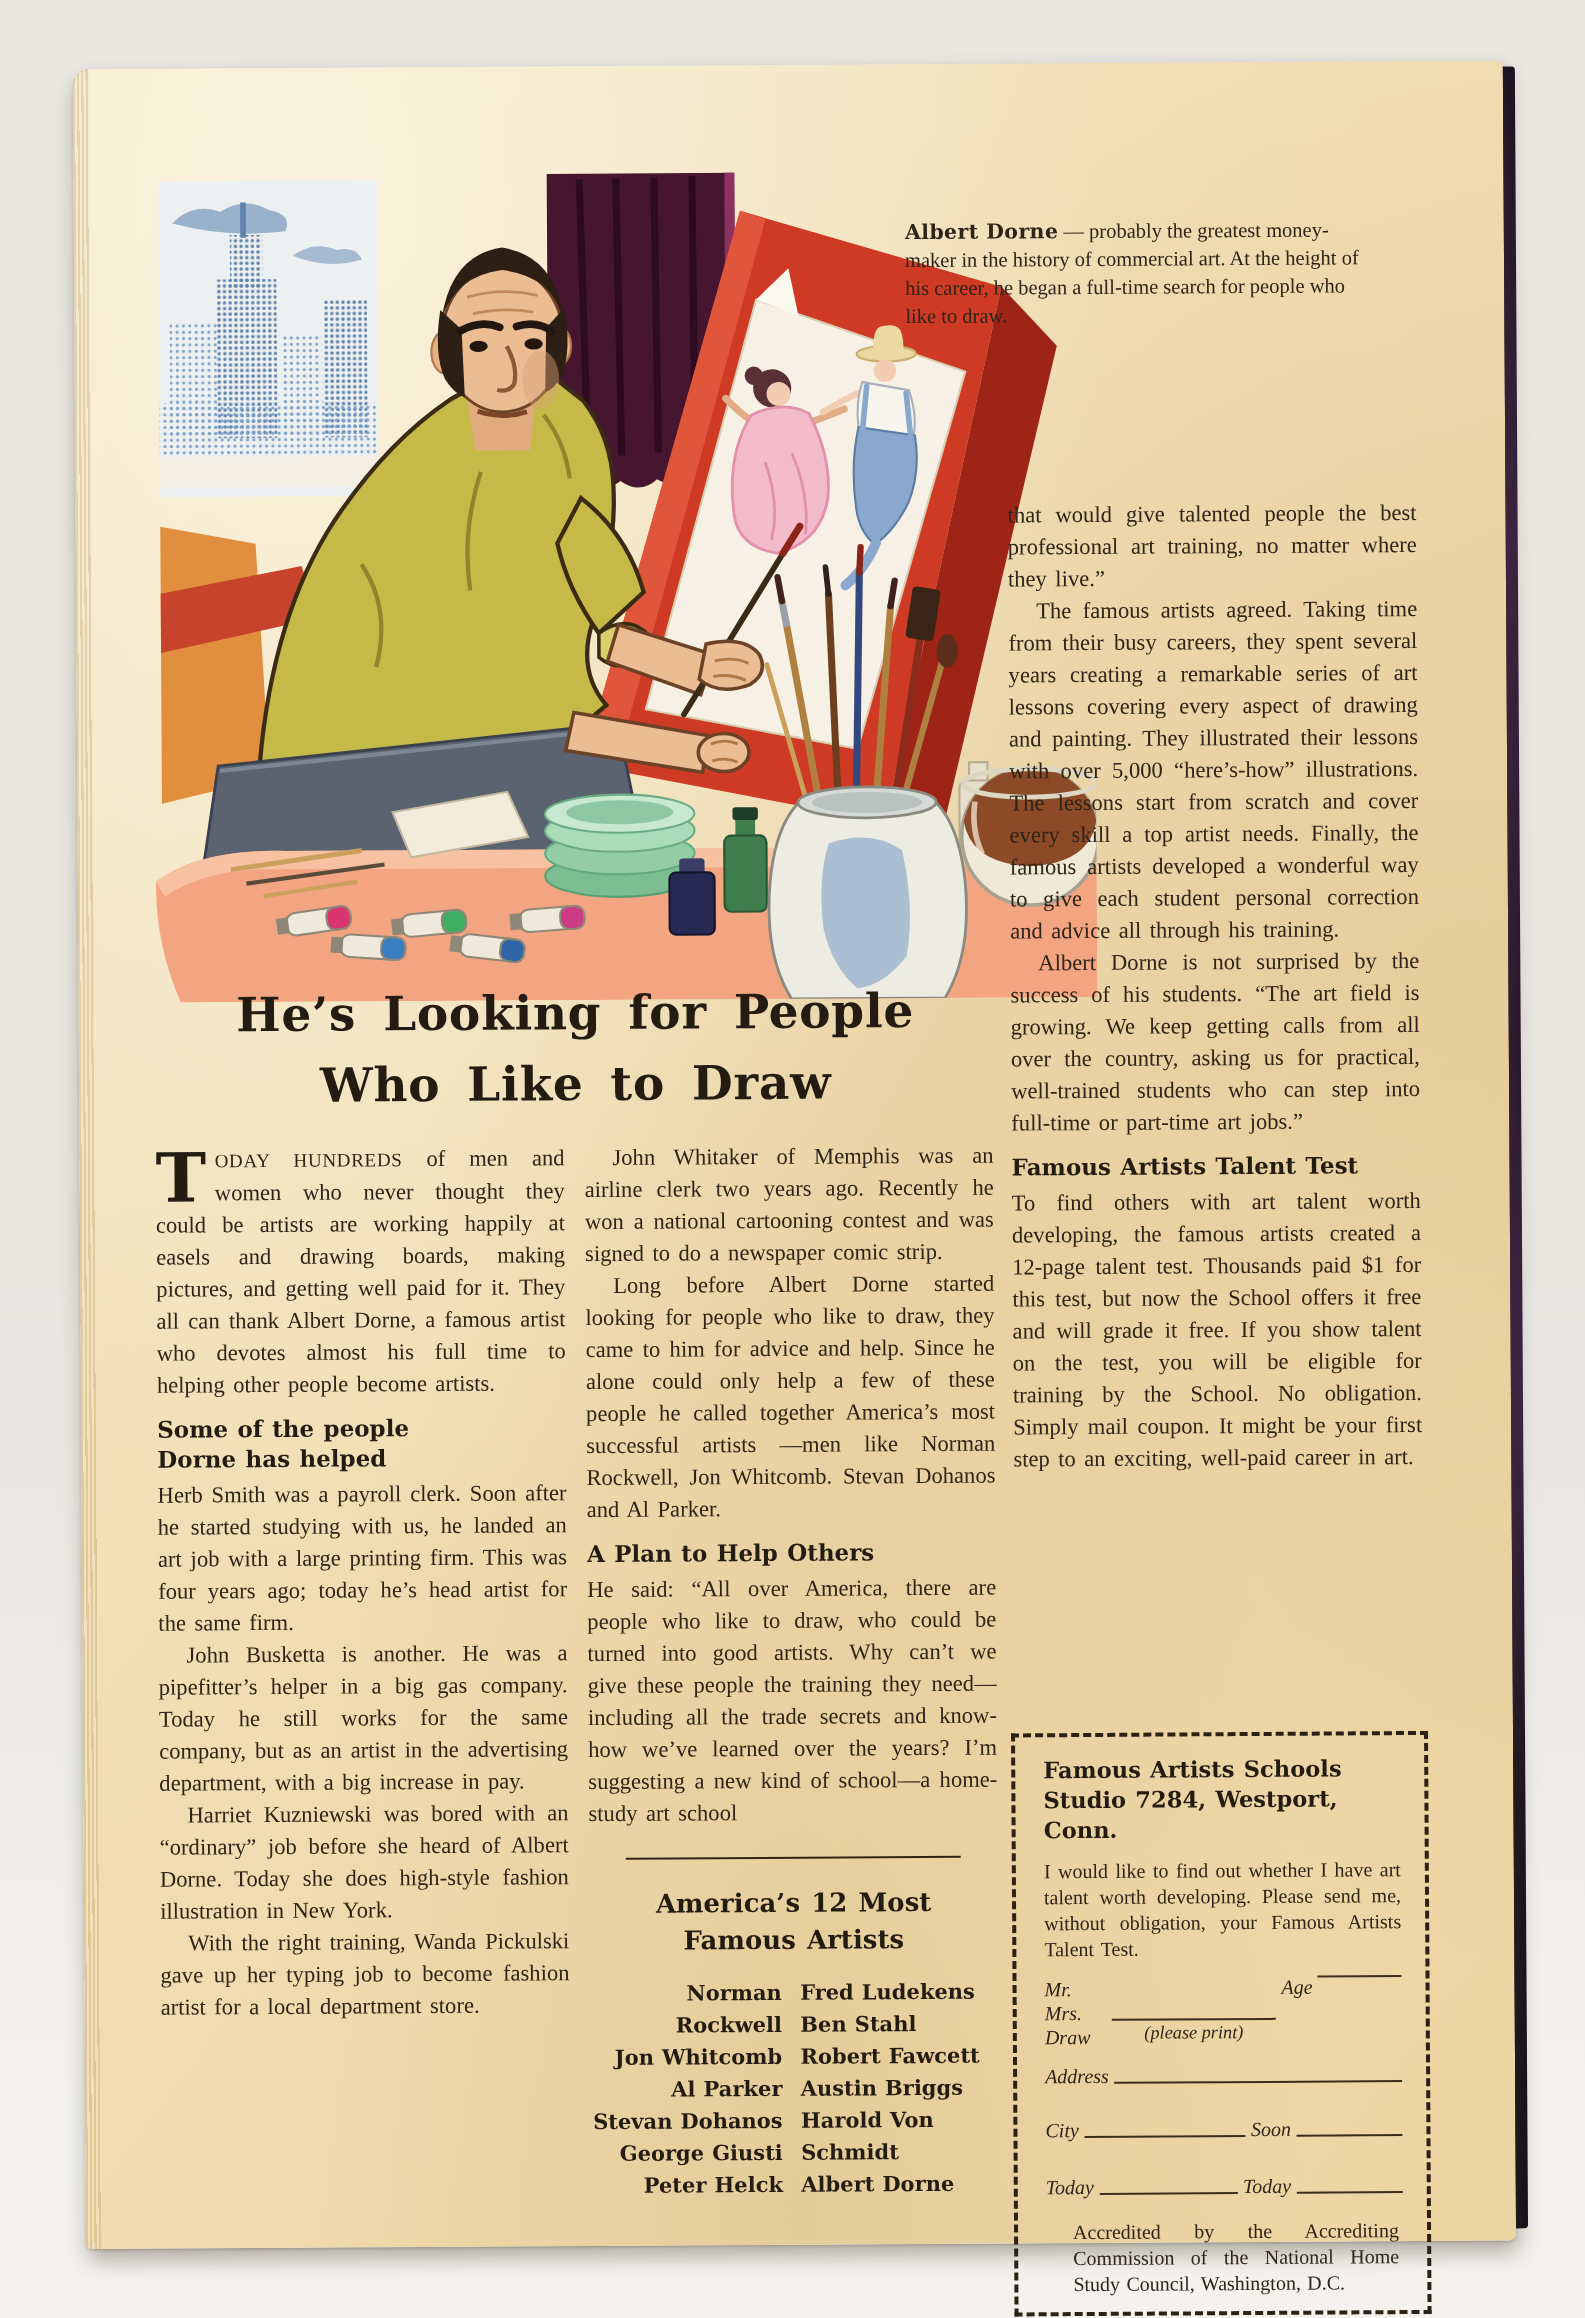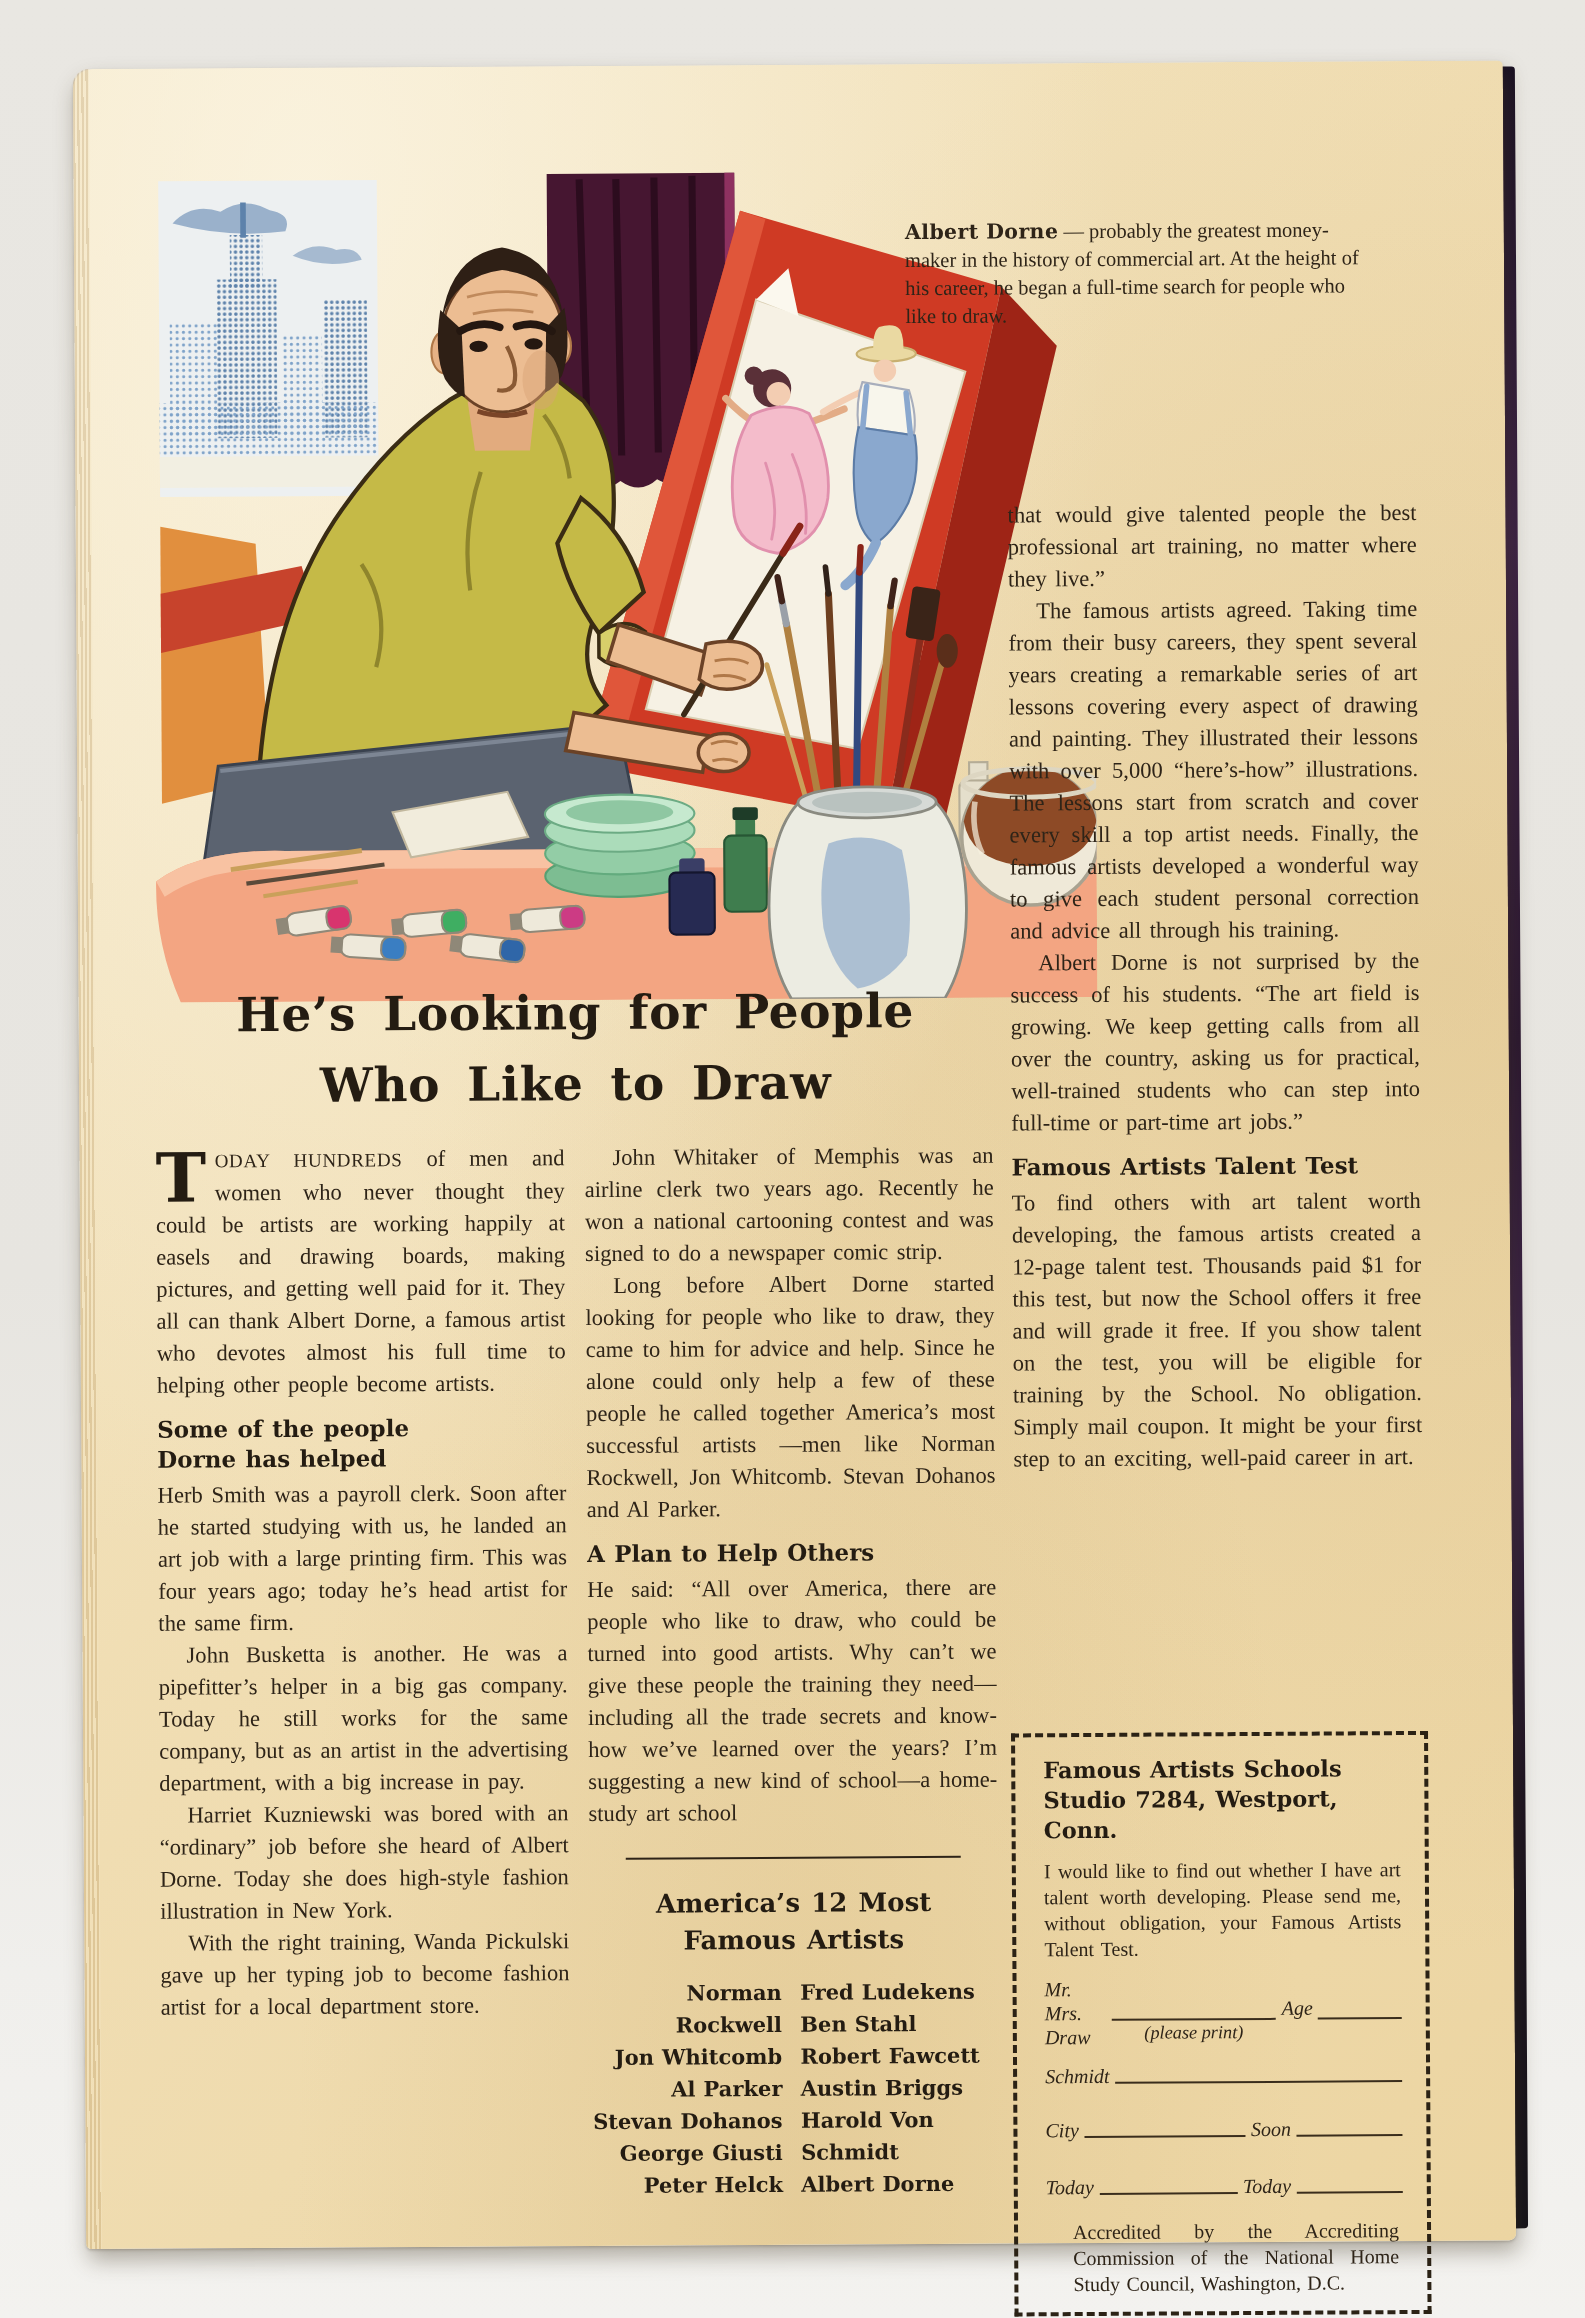--- a/index.html
+++ b/index.html
@@ -71,21 +71,21 @@
     border:4.2px dashed #2b2215;padding:18.3px 24px 15.5px 28px;box-sizing:border-box;color:#2e2418;}
   .cp-title{font-family:"DejaVu Serif","Liberation Serif",serif;font-weight:bold;
     font-size:22.6px;line-height:30px;color:#241c12;white-space:pre-line;word-spacing:1.4px;}
   .cp-body{font-size:20px;line-height:26px;margin-top:12.7px;text-align:justify;word-spacing:2.1px;}
   .cp-form{margin-top:15.5px;font-style:italic;font-size:20px;}
   .c-line{border-bottom:2.1px solid #3a2d1c;}
   .c-name-row{display:grid;grid-template-columns:61px 1fr 120px;column-gap:5.6px;}
   .c-sal div{line-height:24px;}
   .c-mid .c-line{margin-top:42px;}
   .c-print{text-align:center;font-size:18.3px;margin-top:1.4px;}
-  .c-age{display:flex;align-items:flex-end;height:44px;gap:5px;}
+  .c-age{display:flex;align-items:flex-start;height:44px;gap:5px;}
   .c-age .c-line{flex:1;}
   .c-row{display:flex;align-items:flex-end;gap:5.6px;}
   .c-row .grow{flex:1;margin-bottom:4.2px;}
   .c-row .short{width:106px;margin-bottom:4.2px;}
   .r-address{margin-top:15.5px;}
   .r-city{margin-top:31px;}
   .r-county{margin-top:34px;}
   .cp-accred{margin-top:20px;padding:0 4.2px 0 27px;font-size:20px;line-height:26px;text-align:justify;word-spacing:1.4px;}
 </style>
 </head>
@@ -349,21 +349,21 @@
             <div class="c-mid">
               <div class="c-line"></div>
               <div class="c-print">(please print)</div>
             </div>
             <div class="c-age">
               <span>Age</span>
               <span class="c-line"></span>
             </div>
           </div>
           <div class="c-row r-address">
-            <span>Schmidt</span>
+            <span>Address</span>
             <span class="c-line grow"></span>
           </div>
           <div class="c-row r-city">
             <span>City</span>
             <span class="c-line grow"></span>
             <span>Soon</span>
             <span class="c-line short"></span>
           </div>
           <div class="c-row r-county">
             <span>Today</span>

